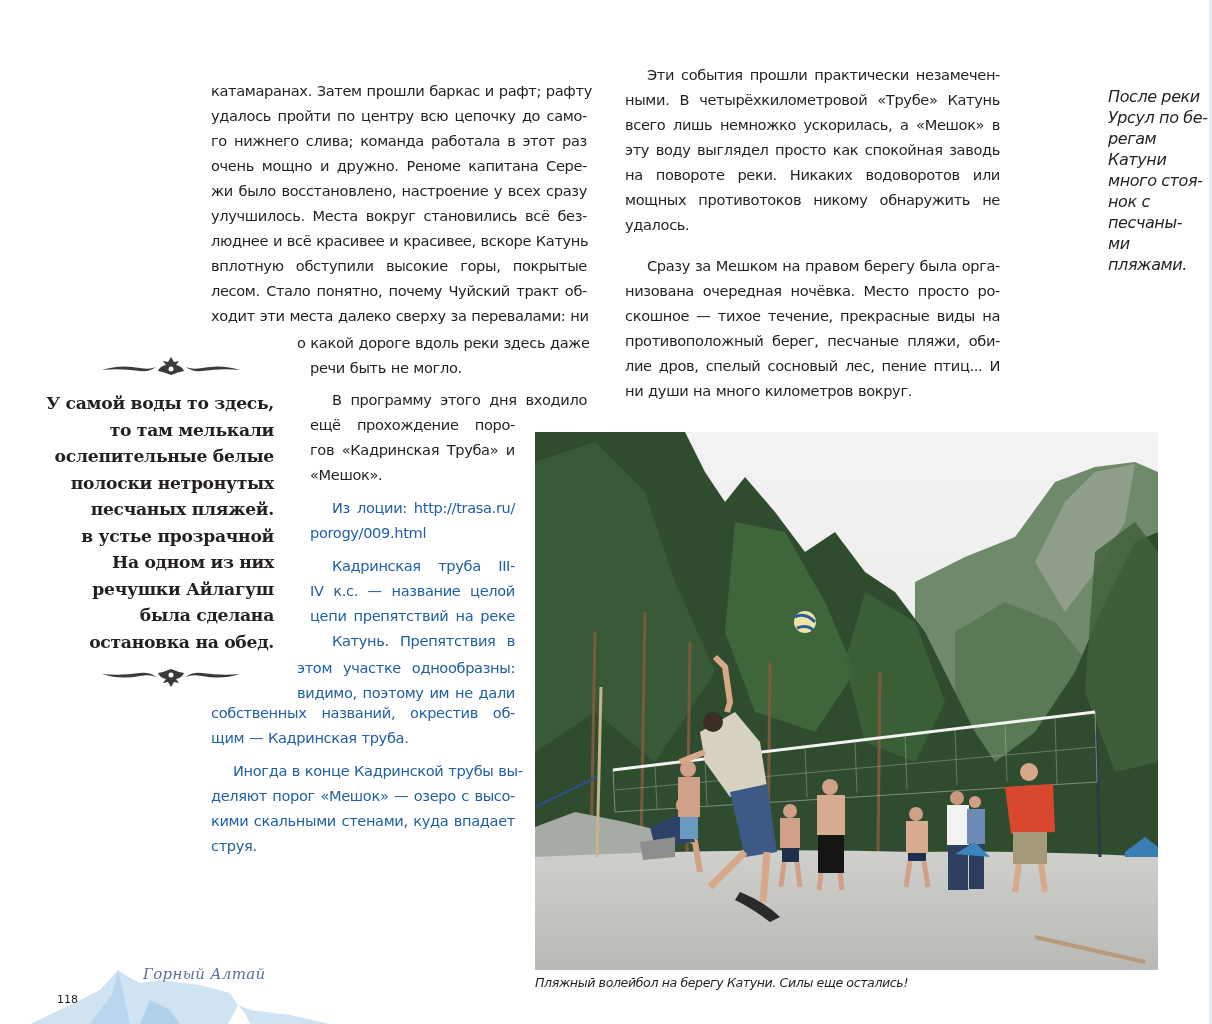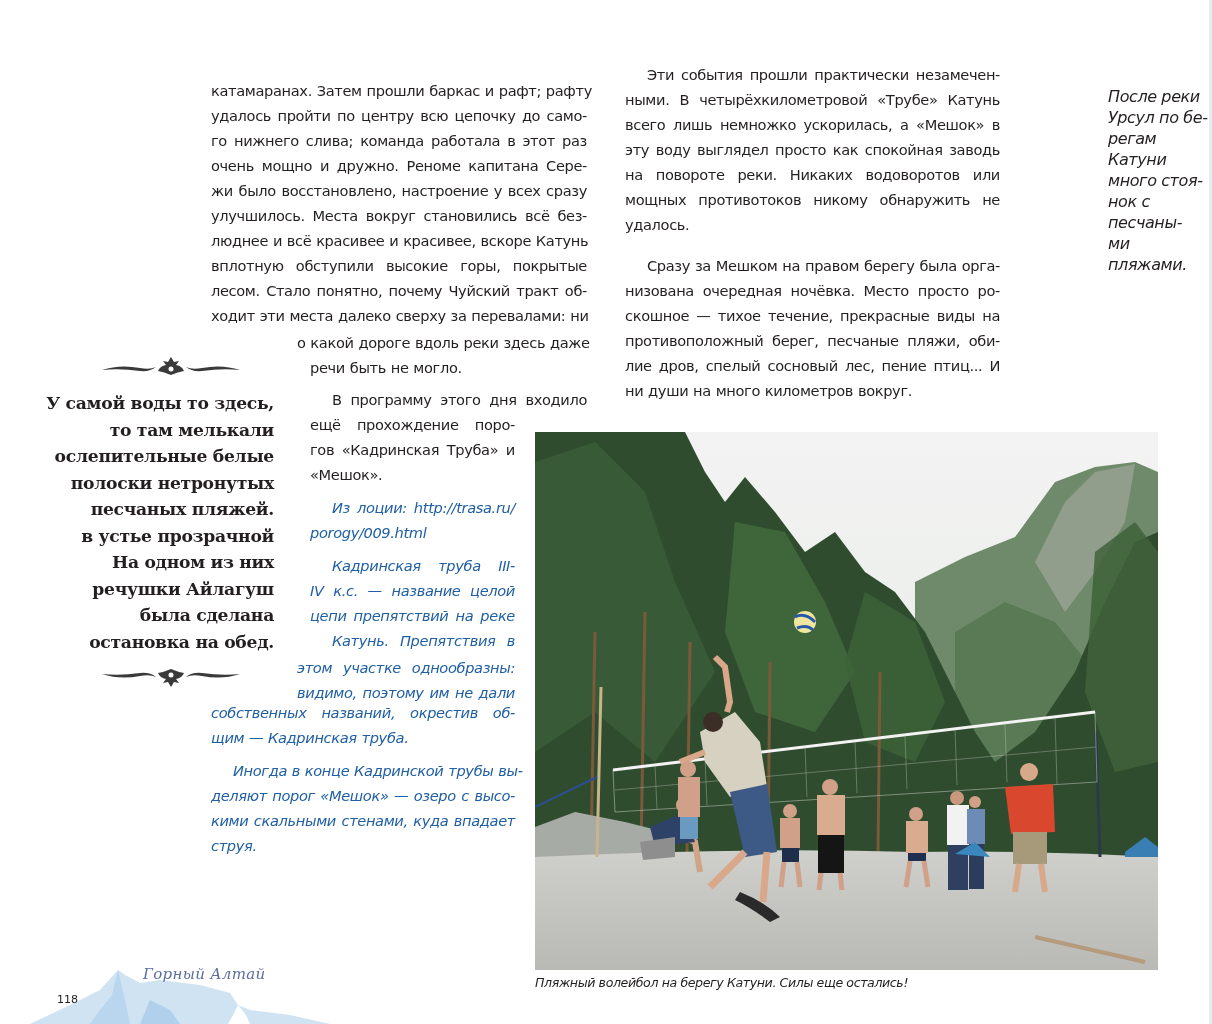--- a/index.html
+++ b/index.html
@@ -12,21 +12,21 @@
   .right-edge {
     position: absolute; left: 1209px; top: 0; width: 3px; height: 1024px;
     background: #e6eef5;
   }
   .col {
     position: absolute; font-size: 14.6px; line-height: 25px;
     letter-spacing: -0.35px; word-spacing: 0.5px; text-align: justify;
   }
   .col .line { display: block; text-align: justify; text-align-last: justify; white-space: nowrap; }
   .col .line.last { text-align-last: left; }
-  .blue { color: #1f5fa4; font-style: italic; }
+  .blue { color: #1f5fa4; }
 
   
   #col1 { left: 211px; top: 78px; width: 376px; }
   #col1-wrap { left: 297px; top: 330px; width: 290px; }
   #col1-wrap2 { left: 310px; top: 355px; width: 277px; }
   #col1-narrow { left: 310px; top: 387px; width: 277px; }
   #col1-blue { left: 310px; top: 495px; width: 205px; }
   #col1-blue2 { left: 297px; top: 655px; width: 218px; }
   #col1-blue3 { left: 211px; top: 673px; width: 304px; margin-top: 27px; }
 

